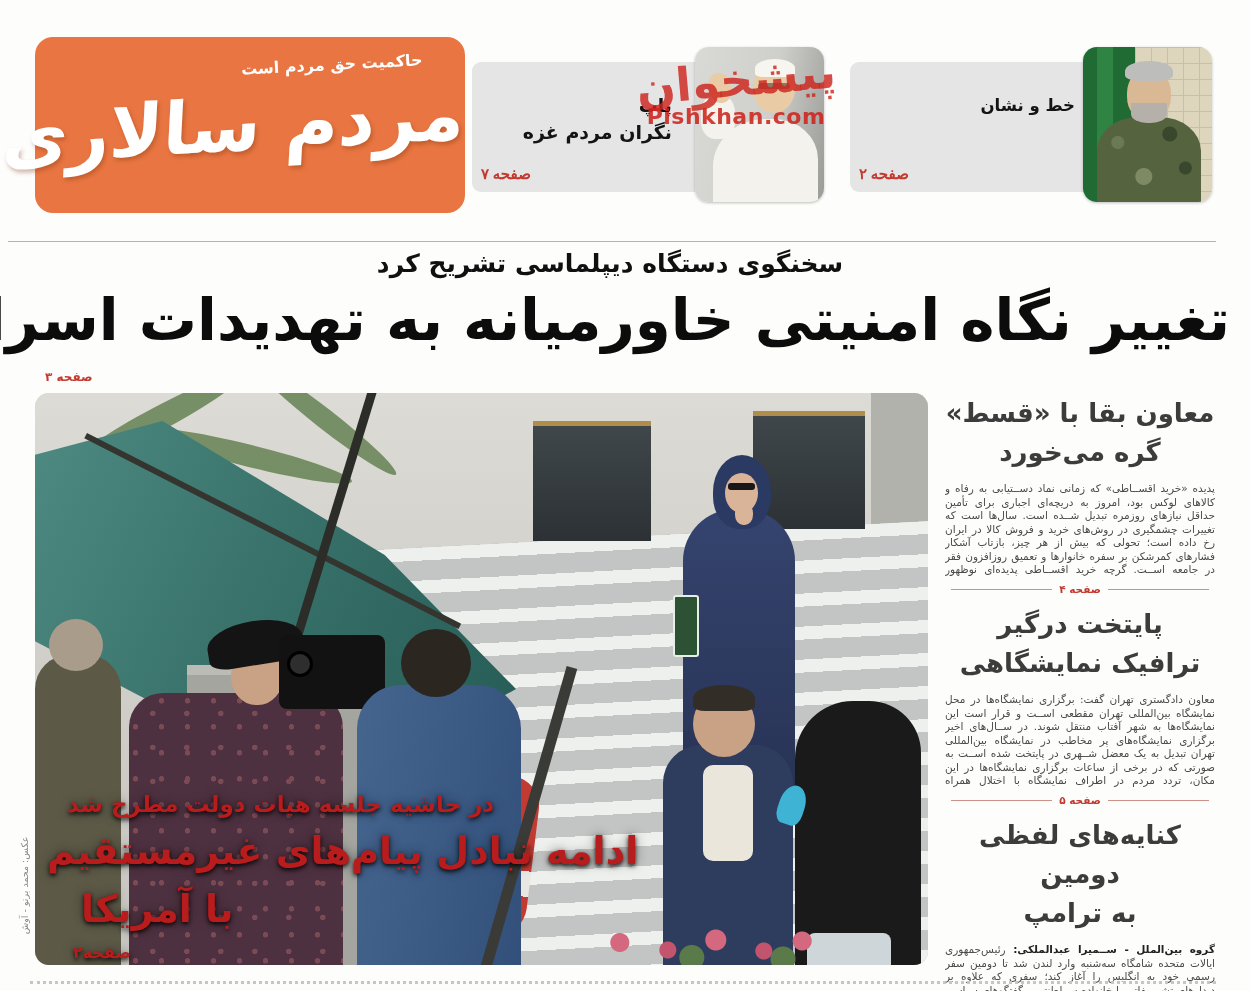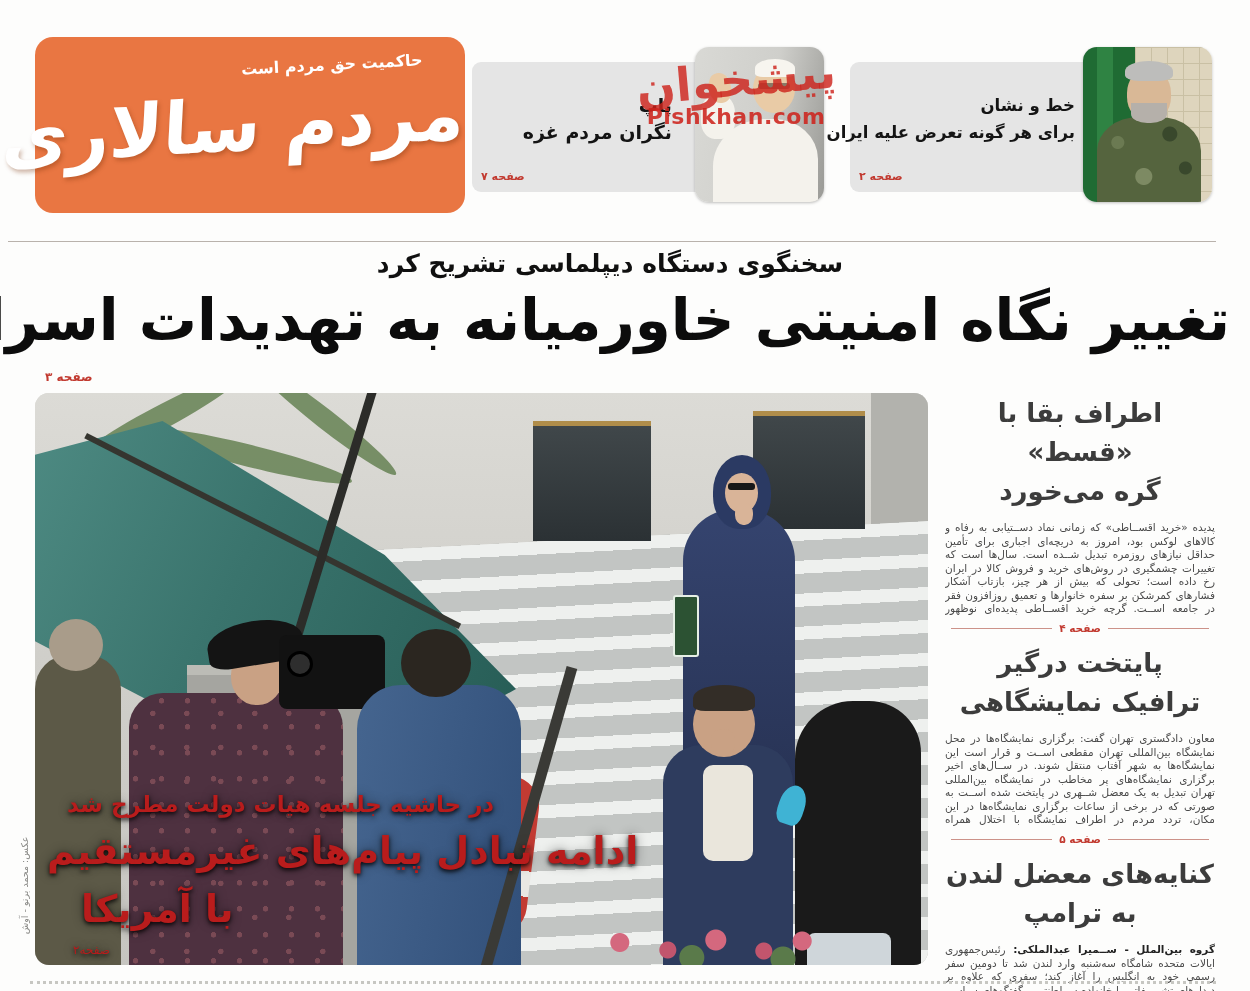--- a/index.html
+++ b/index.html
@@ -18,22 +18,22 @@
 
   
   .story-box { position:absolute; top:62px; height:130px; background:#e5e5e5; border-radius:9px; }
   .box-pope { left:472px; width:348px; }
   .box-cmdr { left:850px; width:265px; }
   .story-title { position:absolute; top:30px; direction:rtl; text-align:right; color:#141414;
                  font-weight:bold; line-height:27px; white-space:nowrap; }
   .story-title .t1, .story-title .t2 { display:block; }
   .box-pope .story-title { right:148px; font-size:19px; }
   .box-cmdr .story-title { right:40px; font-size:16.5px; }
-  .page-ref-red { position:absolute; left:9px; bottom:9px; color:#c23a30; font-size:11px;
-                  font-weight:bold; direction:rtl; white-space:nowrap; }
+  .page-ref-red { position:absolute; left:9px; bottom:9px; color:#c23a30; font-size:15px;
+                  font-weight:bold; direction:rtl; white-space:nowrap;font-family:Liberation Serif, serif; }
 
   .top-photo { position:absolute; top:47px; width:129px; height:155px; border-radius:14px;
                overflow:hidden; box-shadow:0 1px 3px rgba(0,0,0,.25); }
   .pope-photo { left:695px; background:linear-gradient(100deg,#d9d9d5 0%,#cfcfcb 55%,#9a9a96 100%); }
   .cmdr-photo { left:1083px; }
   .shape { position:absolute; }
 
   
   .pope-robe { left:18px; top:72px; width:105px; height:95px; background:#f4f2ec;
                border-radius:50% 42% 0 0; }
@@ -145,21 +145,21 @@
                            radial-gradient(circle at 72% 72%, #c2556d 8px, transparent 9px),
                            radial-gradient(circle at 88% 52%, #d4687e 9px, transparent 10px),
                            radial-gradient(circle at 42% 85%, #5a7a4a 12px, transparent 13px),
                            radial-gradient(circle at 80% 88%, #5a7a4a 12px, transparent 13px); }
 
   .ph-text { position:absolute; color:#b91c1c; direction:rtl; white-space:nowrap;
              text-shadow:0 2px 4px rgba(0,0,0,.85), 0 0 12px rgba(0,0,0,.45); }
   .ph-kicker { left:32px; top:398px; font-size:23px; font-weight:bold; }
   .ph-h1 { left:12px; top:436px; font-size:38px; font-weight:bold; }
   .ph-h2 { left:46px; top:494px; font-size:38px; font-weight:bold; }
-  .ph-refwhite { left:38px; top:550px; font-size:12px; font-weight:normal; }
+  .ph-refwhite { left:38px; top:550px; font-size:16px; font-weight:bold; }
 
   .credit { position:absolute; left:-42px; top:880px; width:132px; transform:rotate(-90deg);
             font-size:9.5px; color:#8b8b88; direction:rtl; text-align:center; white-space:nowrap; }
 
   
   .rightcol { position:absolute; left:945px; top:394px; width:270px; direction:rtl; }
   .article { margin-bottom:2px; }
   .art-title { text-align:center; font-size:26px; font-weight:bold; color:#3c3c3c; line-height:39px; }
   .art-body { margin-top:10px; font-size:10.5px; color:#4a4a4a; text-align:justify;
               line-height:13.5px; max-height:95px; overflow:hidden; }
@@ -197,21 +197,20 @@
   </div>
 
   <div class="watermark">
     <div class="wm-fa">پیشخوان</div>
     <div class="wm-en">Pishkhan.com</div>
   </div>
 
   <div class="story-box box-cmdr">
     <div class="story-title">
       <span class="t1">خط و نشان</span>
-      <span class="t2">برای هر گونه تعرض علیه ایران</span>
     </div>
     <div class="page-ref-red">صفحه ۲</div>
   </div>
   <div class="top-photo cmdr-photo">
     <div class="shape cmdr-bg-flag"></div>
     <div class="shape cmdr-bg-wall"></div>
     <div class="shape cmdr-torso"></div>
     <div class="shape cmdr-head"></div>
     <div class="shape cmdr-hair"></div>
     <div class="shape cmdr-beard"></div>
@@ -276,21 +275,21 @@
     <div class="ph-text ph-h1">ادامه تبادل پیام‌های غیرمستقیم</div>
     <div class="ph-text ph-h2">با آمریکا</div>
     <div class="ph-text ph-refwhite">صفحه۲</div>
   </div>
   <div class="credit">عکس: محمد برنو - آوش</div>
 
   <div class="rightcol">
 
     <div class="article">
       <div class="art-title">
-        <div>اطراف بقا با «قسط»</div>
+        <div>معاون بقا با «قسط»</div>
         <div>گره می‌خورد</div>
       </div>
       <div class="art-body">
         <span class="art-lead"></span><span>پدیده «خرید اقســاطی» که زمانی نماد دســتیابی به رفاه و کالاهای لوکس بود، امروز به دریچه‌ای اجباری برای تأمین حداقل نیازهای روزمره تبدیل شــده است. سال‌ها است که تغییرات چشمگیری در روش‌های خرید و فروش کالا در ایران رخ داده است؛ تحولی که بیش از هر چیز، بازتاب آشکار فشارهای کمرشکن بر سفره خانوارها و تعمیق روزافزون فقر در جامعه اســت. گرچه خرید اقســاطی پدیده‌ای نوظهور نیست و یادآور «حساب دفتری» قدیمی سوپرمارکت‌ها یا...</span>
       </div>
       <div class="art-divider">
         <span class="dline"></span>
         <span class="dref">صفحه ۴</span>
         <span class="dline"></span>
       </div>
@@ -306,21 +305,21 @@
       </div>
       <div class="art-divider">
         <span class="dline"></span>
         <span class="dref">صفحه ۵</span>
         <span class="dline"></span>
       </div>
     </div>
 
     <div class="article">
       <div class="art-title">
-        <div>کنایه‌های معضل لندن</div>
+        <div>کنایه‌های لفظی دومین</div>
         <div>به ترامپ</div>
       </div>
       <div class="art-body">
         <span class="art-lead">گروه بین‌الملل - ســمیرا عبدالملکی: </span><span>رئیس‌جمهوری ایالات متحده شامگاه سه‌شنبه وارد لندن شد تا دومین سفر رسمی خود به انگلیس را آغاز کند؛ سفری که علاوه بر دیدارهای تشــریفاتی با خانواده ســلطنتی و گفتگوهای سیاسی با نخســت‌وزیر، موج تازه‌ای از اعتراض‌های خیابانی و مخالفت‌های گروه‌های مدنی را در این کشــور برانگیخته است. به گزارش دیلی میل، «دونالد ترامپ» در بدو ورود مورد استقبال «ایوت کوپر» وزیر امور خارجه و...</span>
       </div>
 
     </div>
 
   </div>
 

